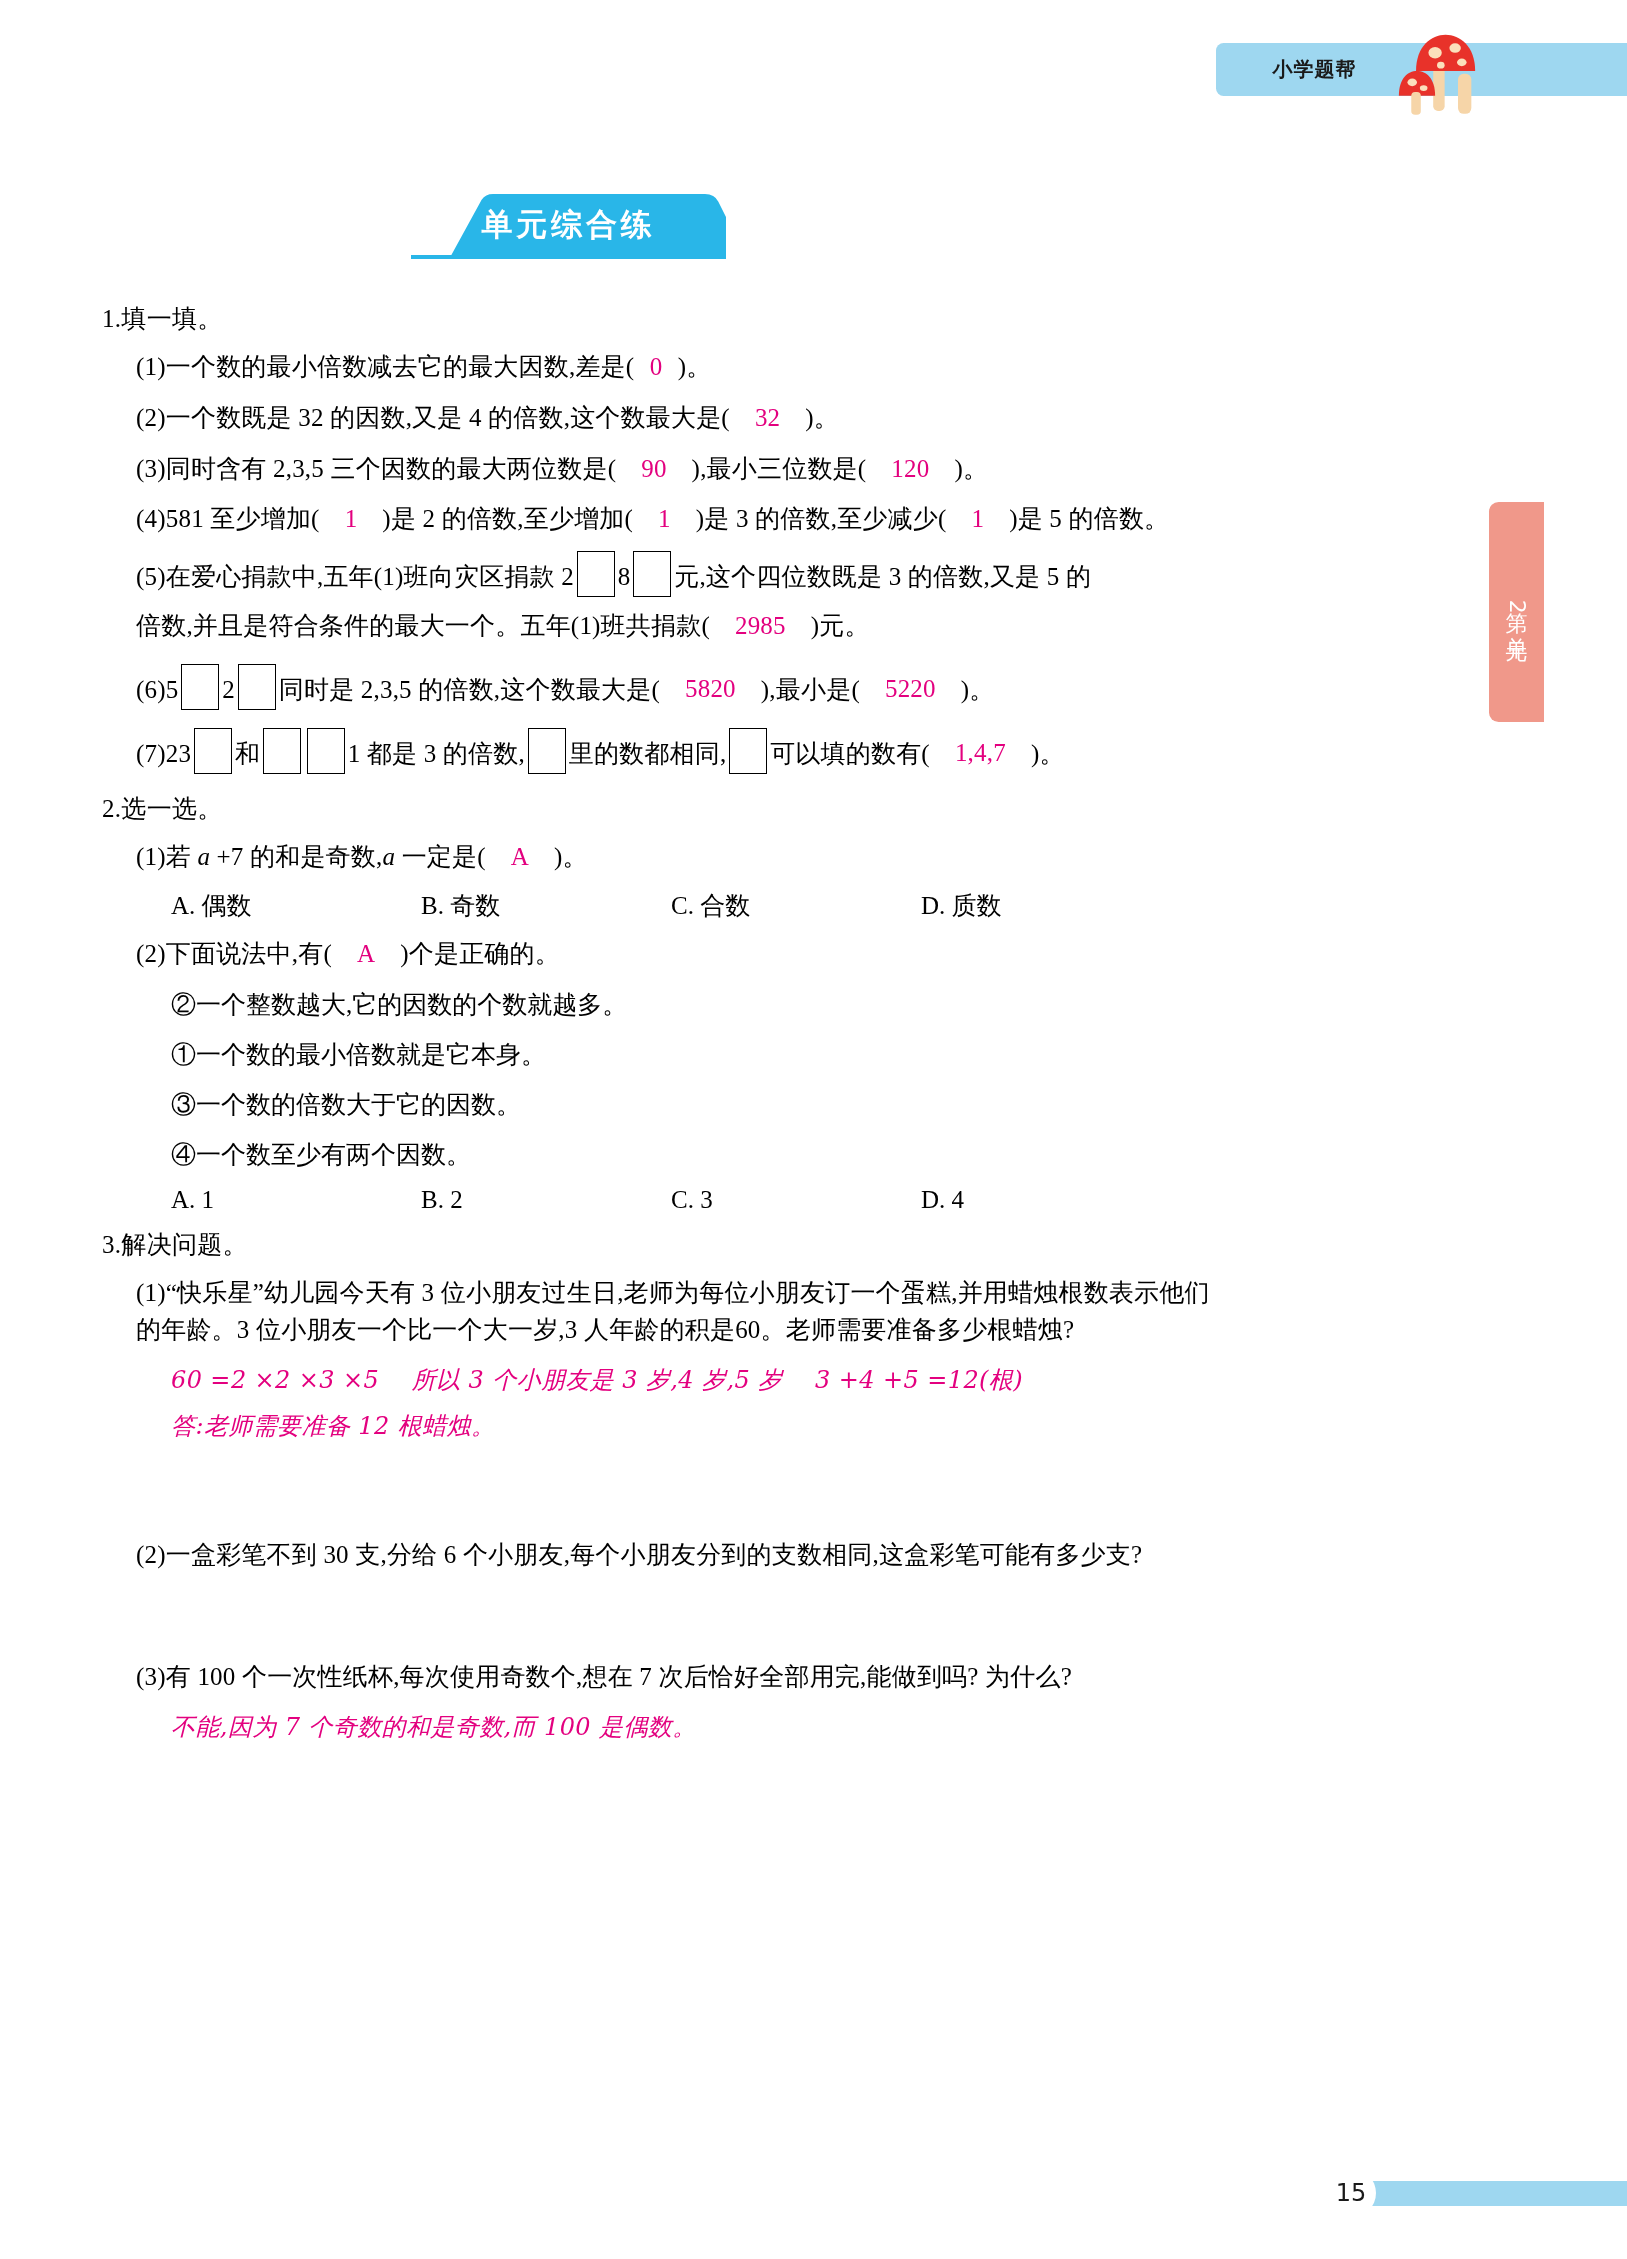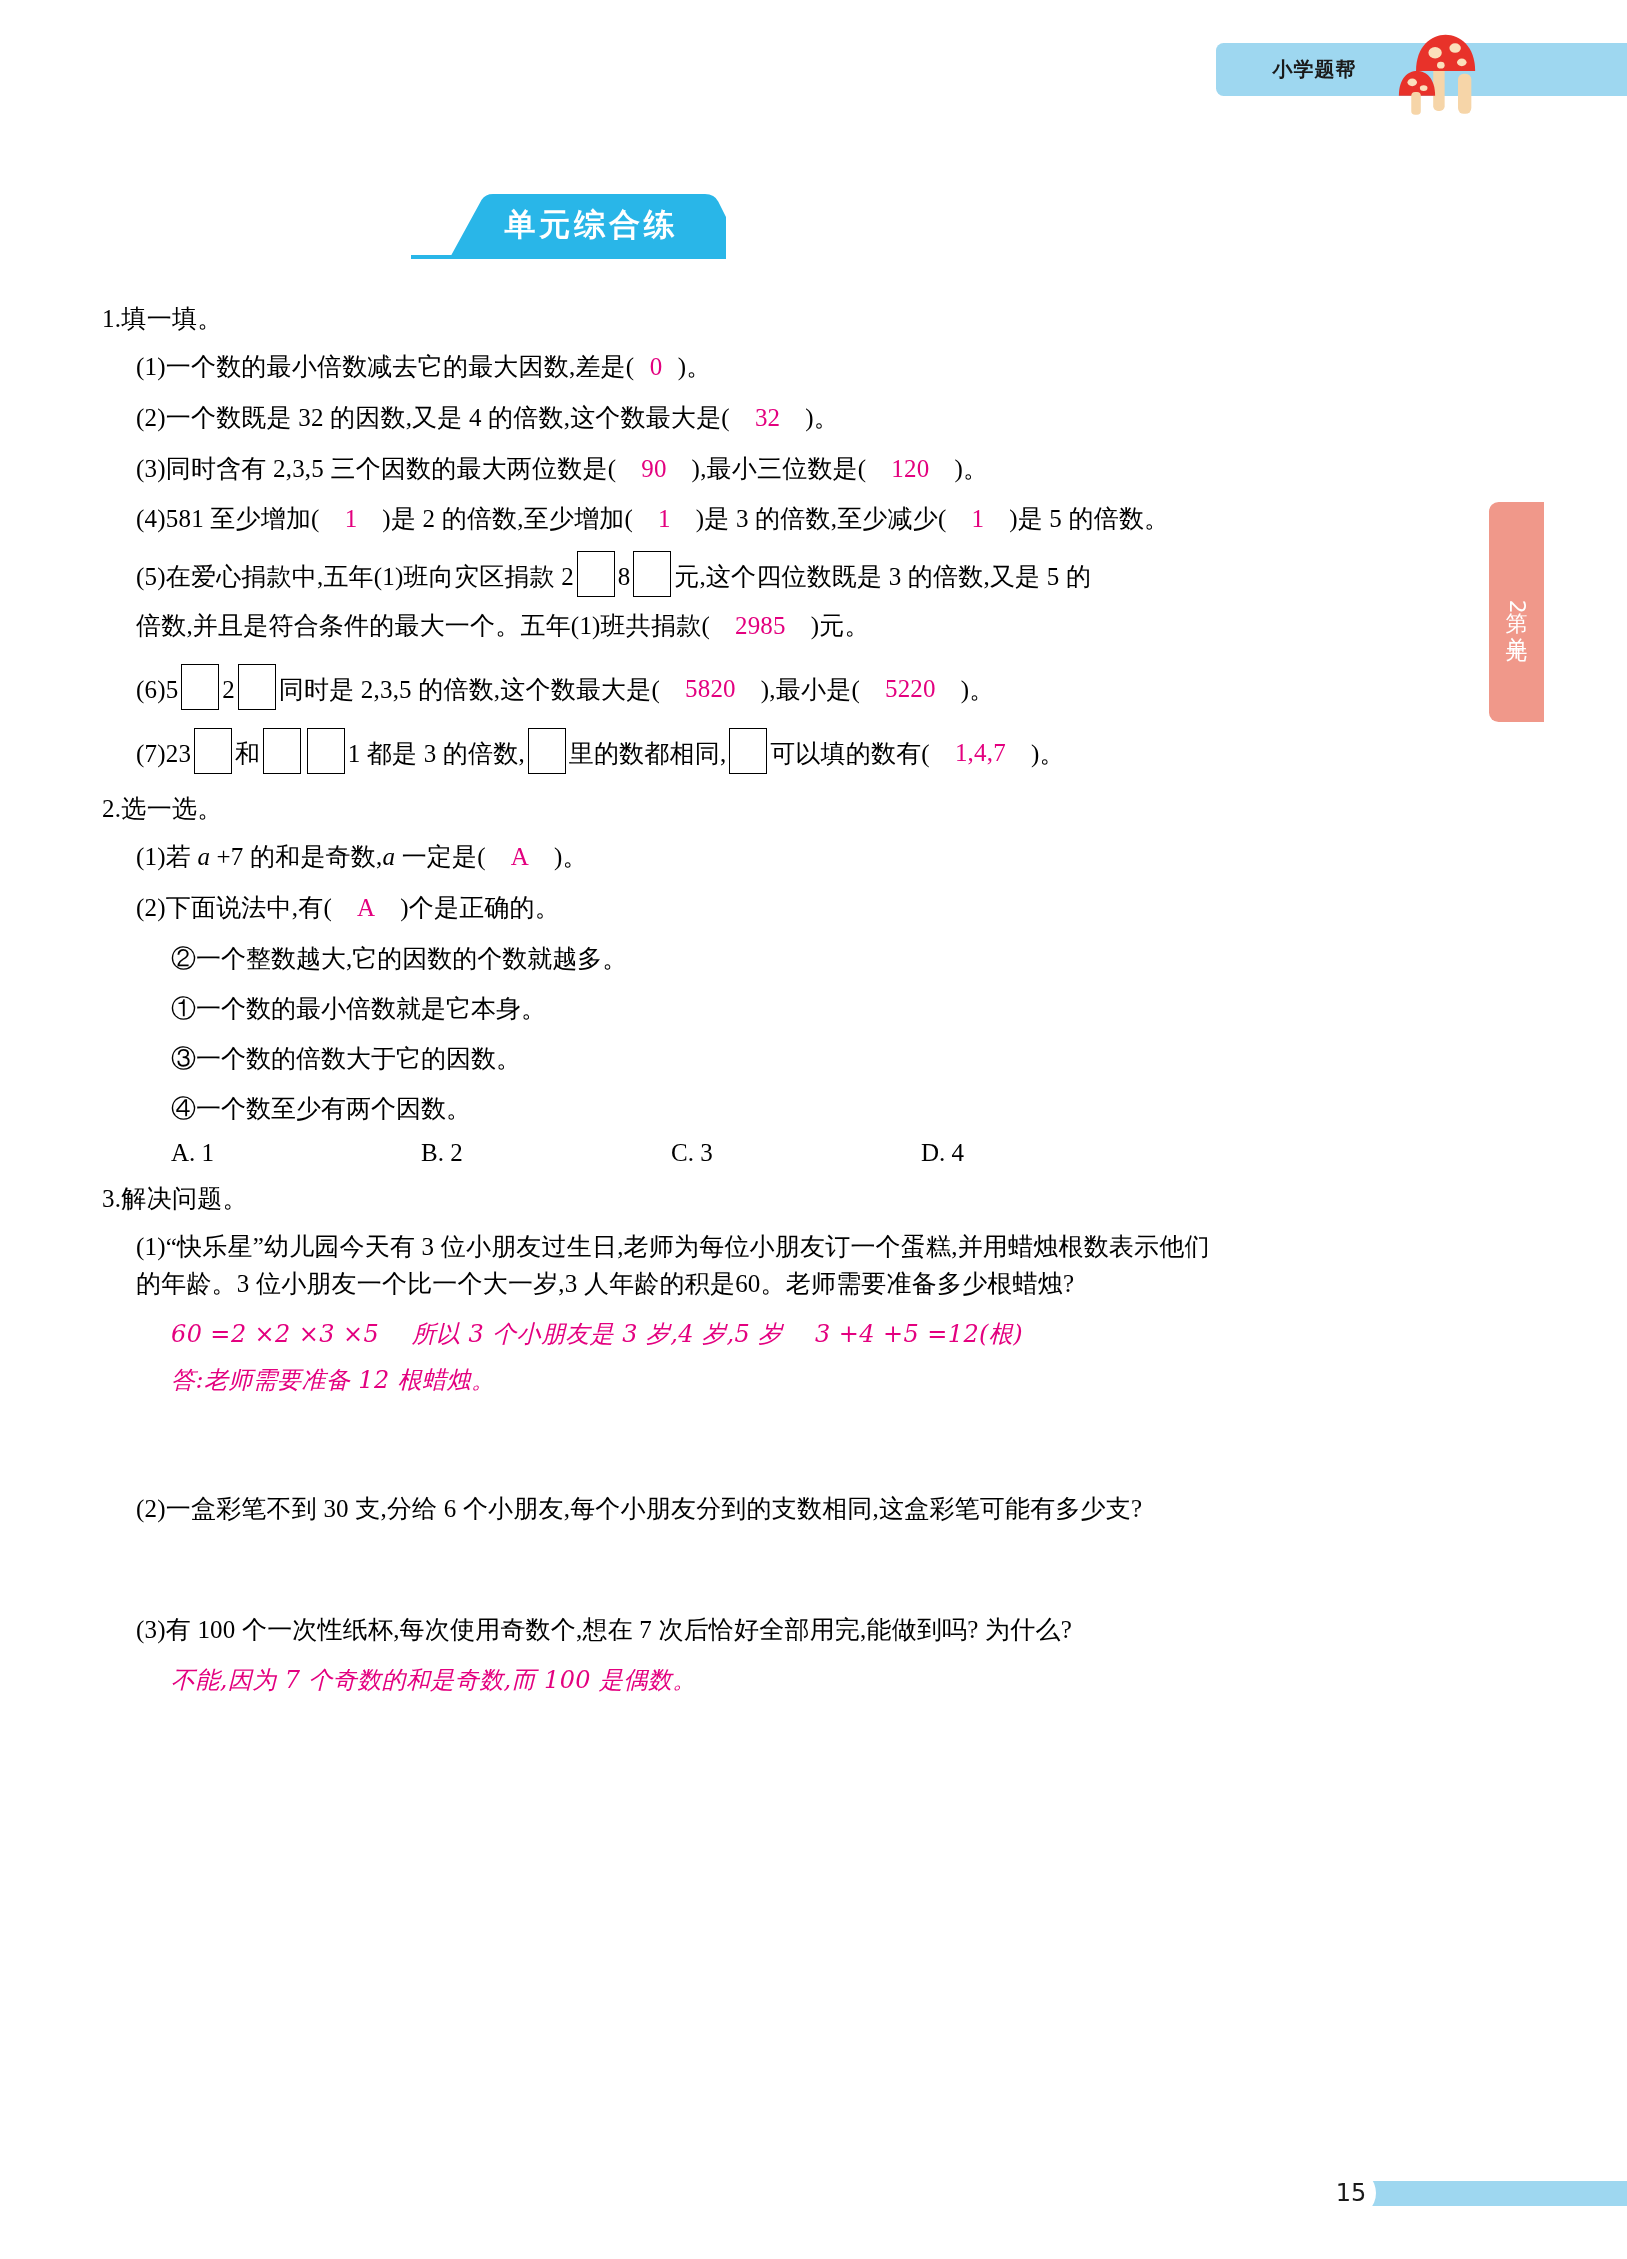--- a/index.html
+++ b/index.html
@@ -36,21 +36,21 @@
 
   
   .banner-wrap {
     position:absolute; top:194px; left:411px; width:315px; height:72px;
   }
   .banner-rule {
     position:absolute; top:255px; left:411px; width:315px; height:3.8px;
     background:#29b6e8;
   }
   .banner-text {
-    position:absolute; top:194px; left:434px; width:315px; height:61px;
+    position:absolute; top:194px; left:411px; width:315px; height:61px;
     display:flex; align-items:center; justify-content:center;
     font-family:"DejaVu Sans","Liberation Sans",sans-serif;
     font-size:31px; font-weight:bold; color:#ffffff;
     letter-spacing:3.8px;
     z-index:3;
   }
 
   
   .side-tab {
     position:absolute; top:502px; left:1489px;
@@ -197,20 +197,26 @@
   </div>
 
   <div class="q-head">
     <span>2.</span><span>选一选。</span>
   </div>
 
   <div class="q-item">
     <span>(1)</span><span>若 </span><em class="var">a</em><span> +7 的和是奇数,</span><em class="var">a</em><span> 一定是(</span><span class="ans ans-pad-w">A</span><span>)。</span>
   </div>
 
+  <div class="choices">
+    <span>A. 偶数</span>
+    <span>B. 奇数</span>
+    <span>C. 合数</span>
+    <span>D. 质数</span>
+  </div>
 
   <div class="q-item">
     <span>(2)</span><span>下面说法中,有(</span><span class="ans ans-pad-w">A</span><span>)个是正确的。</span>
   </div>
 
   <div class="sub-item">②一个整数越大,它的因数的个数就越多。</div>
   <div class="sub-item">①一个数的最小倍数就是它本身。</div>
   <div class="sub-item">③一个数的倍数大于它的因数。</div>
   <div class="sub-item">④一个数至少有两个因数。</div>
 

